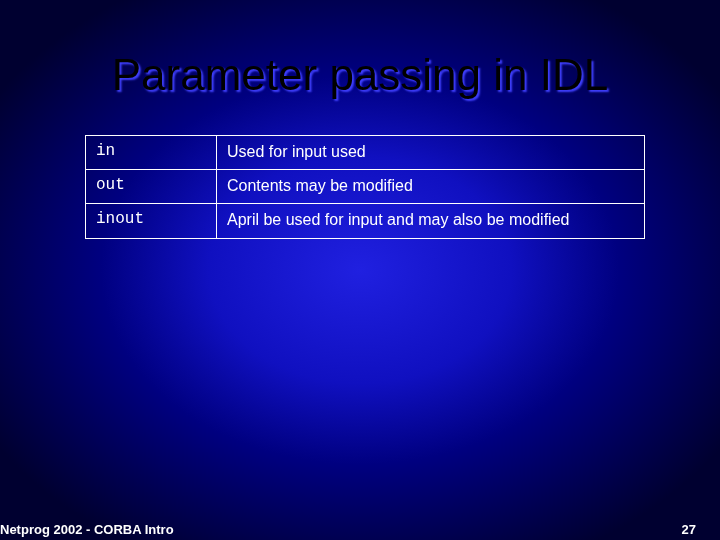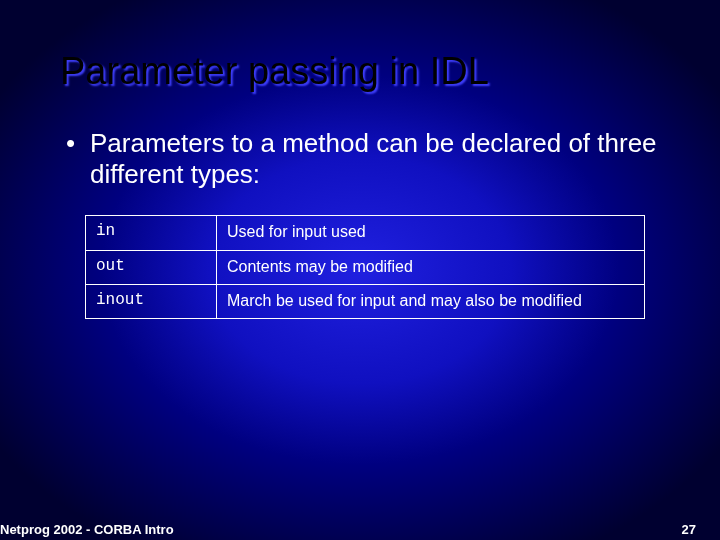--- a/index.html
+++ b/index.html
@@ -12,22 +12,22 @@
   }
   .slide {
     width: 720px;
     height: 540px;
     background: radial-gradient(ellipse 60% 60% at 50% 50%, #2020e0 0%, #1010c0 35%, #000080 60%, #000030 100%);
     position: relative;
     box-sizing: border-box;
     padding: 30px 60px 0 60px;
   }
   .title {
-    font-size: 38px;
-    text-align: left;
+    font-size: 44px;
+    text-align: center;
     color: #000;
     text-shadow: 2px 2px 2px #4040ff;
     margin: 20px 0 35px 0;
     font-weight: normal;
   }
   .bullet {
     color: #fff;
     font-size: 26px;
     margin: 0 0 25px 0;
     padding-left: 30px;
@@ -79,35 +79,34 @@
     text-align: right;
   }
 </style>
 </head>
 <body>
 
 <div class="slide">
 
   <h1 class="title">Parameter passing in IDL</h1>
 
-  <p class="bullet">Parameters to a method can be declared of three different types:</p>
 
   <table class="tbl">
     <tbody>
         <tr>
       <td class="kw">in</td>
       <td>Used for input used</td>
     </tr>
     <tr>
       <td class="kw">out</td>
       <td>Contents may be modified</td>
     </tr>
     <tr>
       <td class="kw">inout</td>
-      <td>March be used for input and may also be modified</td>
+      <td>April be used for input and may also be modified</td>
     </tr>
   </tbody>
     </table>
 
   <div class="footer">
     <span class="center">Netprog 2002  -  CORBA Intro</span>
     <span class="num">27</span>
   </div>
 
 </div>

